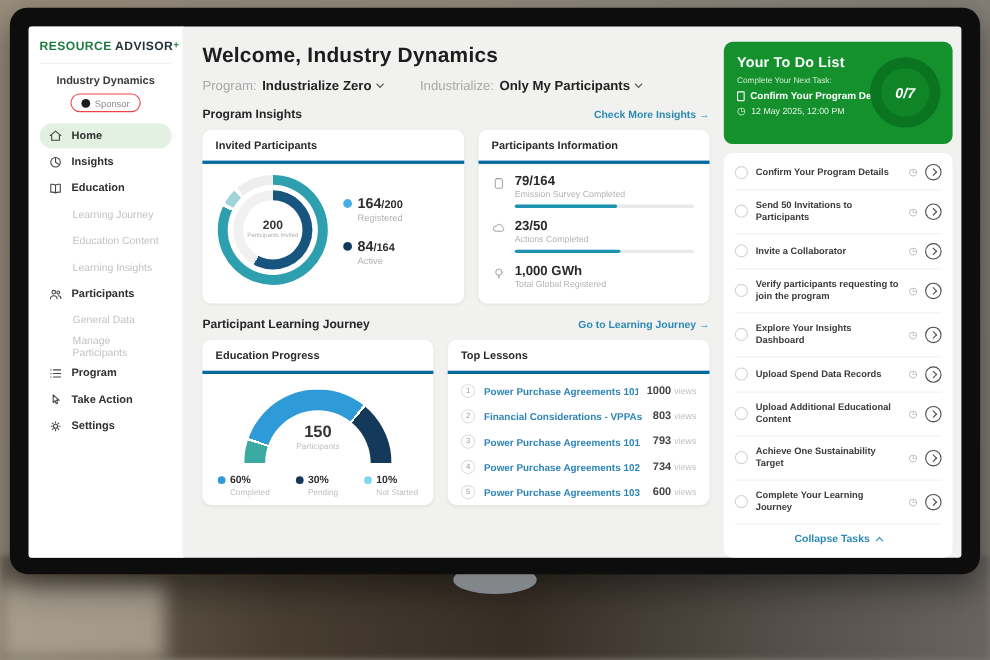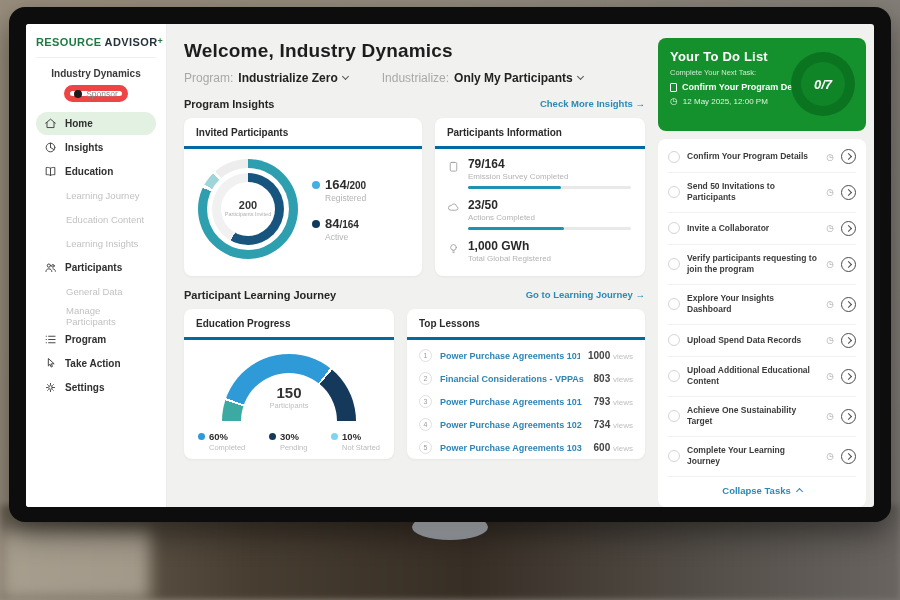--- a/index.html
+++ b/index.html
@@ -23,21 +23,21 @@
 
   
   .sidebar { width:141px; background:#fff; border-right:1px solid #ececec;
     padding:12px 10px 0 10px; flex-shrink:0; }
   .logo { text-align:center; font-size:11px; font-weight:bold; letter-spacing:.4px;
     padding-bottom:9px; border-bottom:1px solid #eee; white-space:nowrap; }
   .logo .p1 { color:#1e7a41; }
   .logo .p2 { color:#25323a; }
   .logo .plus { color:#1e7a41; font-size:9px; vertical-align:top; }
   .org { text-align:center; font-size:10px; font-weight:bold; color:#3a3a3a; margin-top:10px; }
-  .sponsor { margin:6px auto 10px auto; width:64px; height:17px; border:6px solid #ef4444;
+  .sponsor { margin:6px auto 10px auto; width:64px; height:17px; border:1px solid #ef4444;
     border-radius:9px; display:flex; align-items:center; justify-content:center; gap:4px;
     font-size:8.5px; color:#8b8b8b; background:#fff; }
   .sponsor .dot { width:8px; height:8px; border-radius:50%; background:#1c1c1c; }
   .nav { display:flex; flex-direction:column; gap:1px; }
   .nav-item { display:flex; align-items:center; gap:8px; height:23px; padding:0 8px;
     border-radius:12px; font-size:10px; font-weight:bold; color:#2f2f2f; cursor:pointer; }
   .nav-item.active { background:#e3f1e2; }
   .nav-item.sub { padding-left:30px; font-weight:normal; color:#c2c2c2; font-size:9.5px; }
   .nav-item svg { width:13px; height:13px; stroke:#444; fill:none;
     stroke-width:1.8; stroke-linecap:round; stroke-linejoin:round; flex-shrink:0; }
@@ -45,21 +45,21 @@
   
   .main { flex:1; padding:16px 13px 0 17px; min-width:0; }
   .h1 { font-size:19px; font-weight:bold; color:#1d1d1d; letter-spacing:.2px; }
   .filters { display:flex; gap:34px; margin-top:9px; align-items:center; }
   .filter { display:flex; align-items:center; gap:5px; font-size:12px; cursor:pointer; }
   .filter .lab { color:#a8a8a8; }
   .filter .val { color:#222; font-weight:bold; }
   .chev { display:inline-block; width:5px; height:5px; border-right:1.5px solid #555;
     border-bottom:1.5px solid #555; transform:rotate(45deg); margin-top:-3px; }
   .chev.up { transform:rotate(-135deg); margin-top:3px; border-color:#2a8ab5; }
-  .sec-row { display:flex; justify-content:space-between; 
+  .sec-row { display:flex; justify-content:space-between; align-items:center;
     margin-top:13px; margin-bottom:8px; }
   .sec-title { font-size:11px; font-weight:bold; color:#262626; }
   .link { font-size:9.5px; font-weight:bold; color:#2a8ab5; cursor:pointer; white-space:nowrap; }
   .cards { display:flex; gap:13px; }
   .card { background:#fff; border-radius:8px; box-shadow:0 1px 3px rgba(0,0,0,.05); }
   .card-title { font-size:10px; font-weight:bold; color:#2b2b2b;
     padding:9px 12px 8px 12px; border-bottom:3px solid #0369a1; }
 
   
   .card.invited { width:240px; height:158px; }

